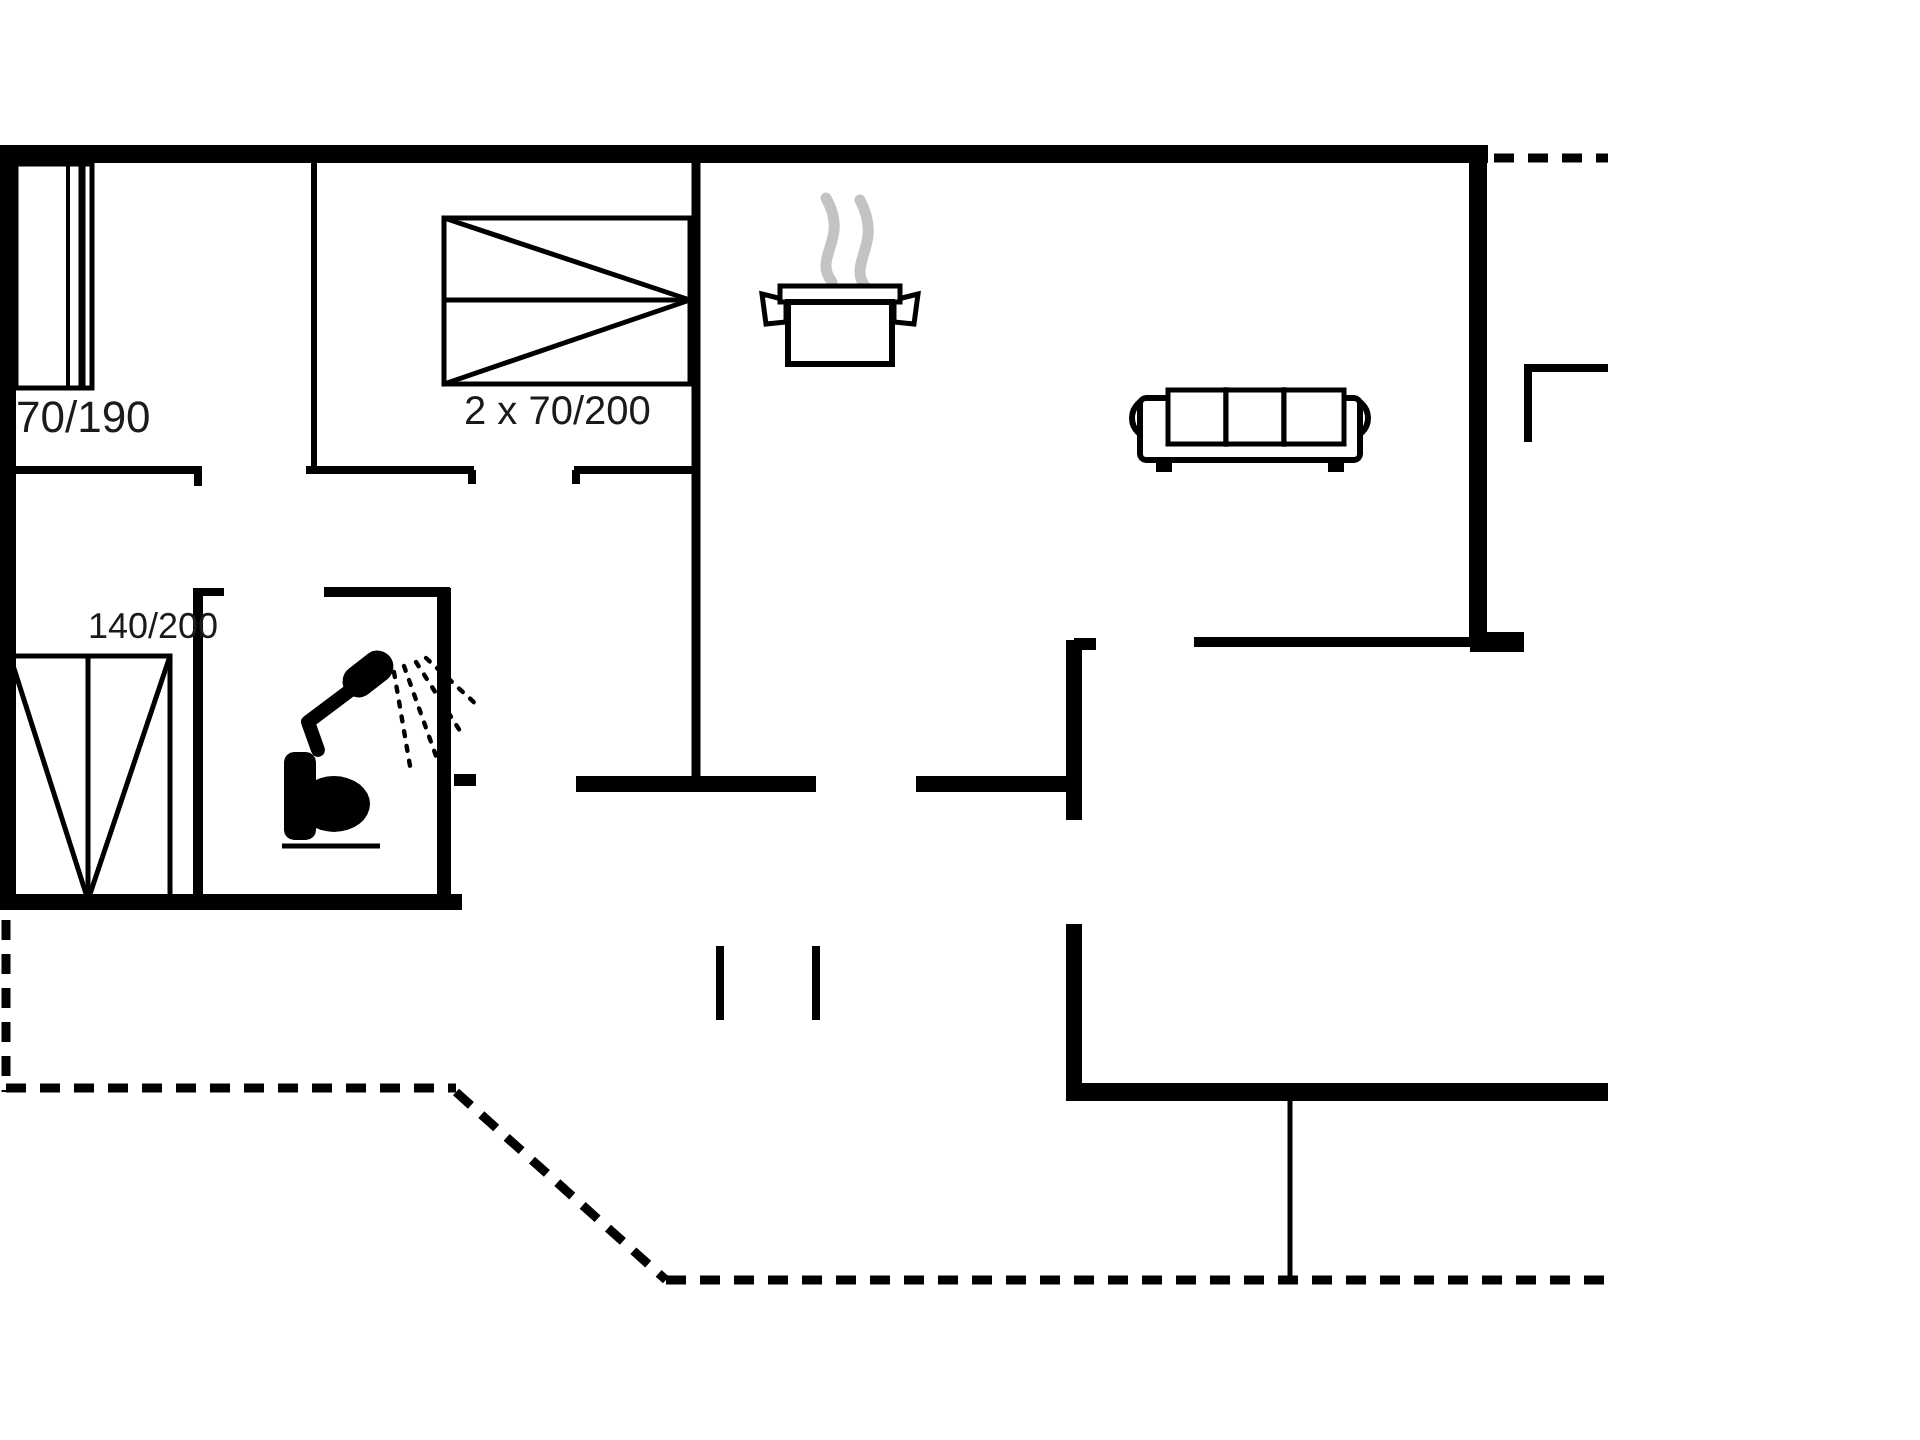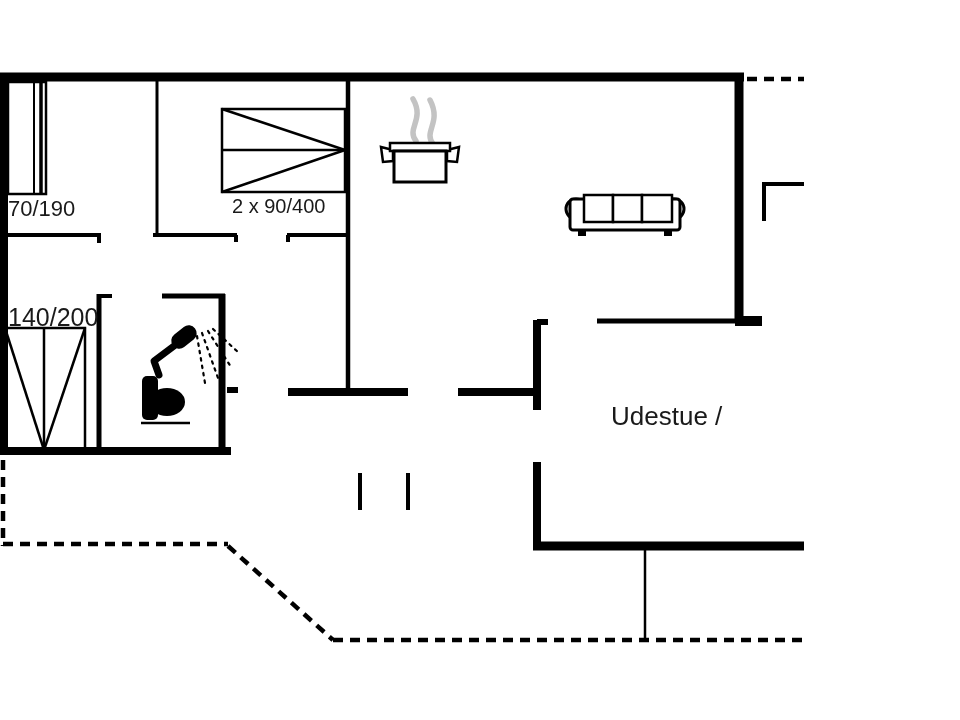--- a/index.html
+++ b/index.html
@@ -13,21 +13,21 @@
   .plan-svg{position:absolute;left:0;top:0;}
   .label{
     position:absolute;
     color:#1a1a1a;
     font-family:"Liberation Sans", sans-serif;
     white-space:nowrap;
     line-height:1.15;
   }
   .label-bed-small{left:8px;top:196px;font-size:22px;}
   .label-bed-double{left:232px;top:195px;font-size:20px;}
-  .label-bed-140{left:8px;top:303px;font-size:25px;}
+  .label-bed-140{left:8px;top:303px;font-size:18px;padding-left:36px;}
   .label-udestue-1{left:611px;top:402px;font-size:26px;}
   .label-udestue-2{left:609px;top:435px;font-size:26px;}
 </style>
 </head>
 <body>
 
 <div class="canvas">
 
   <svg class="plan-svg" width="960" height="720" viewBox="0 0 960 720">
 
@@ -152,20 +152,19 @@
 
     <g>
       <rect x="142" y="376" width="16" height="44" rx="5" fill="#000000"></rect>
       <ellipse cx="167" cy="402" rx="18" ry="14" fill="#000000"></ellipse>
       <path d="M141,423 H190" stroke="#000000" stroke-width="2.5" fill="none"></path>
     </g>
   </svg>
 
   <div class="label label-bed-small">70/190</div>
 
-  <div class="label label-bed-double">2 x 90/400</div>
+  <div class="label label-bed-double">2 x 70/200</div>
 
   <div class="label label-bed-140">140/200</div>
 
-  <div class="label label-udestue-1">Udestue /</div>
 
 
 </div>
 
 </body></html>

